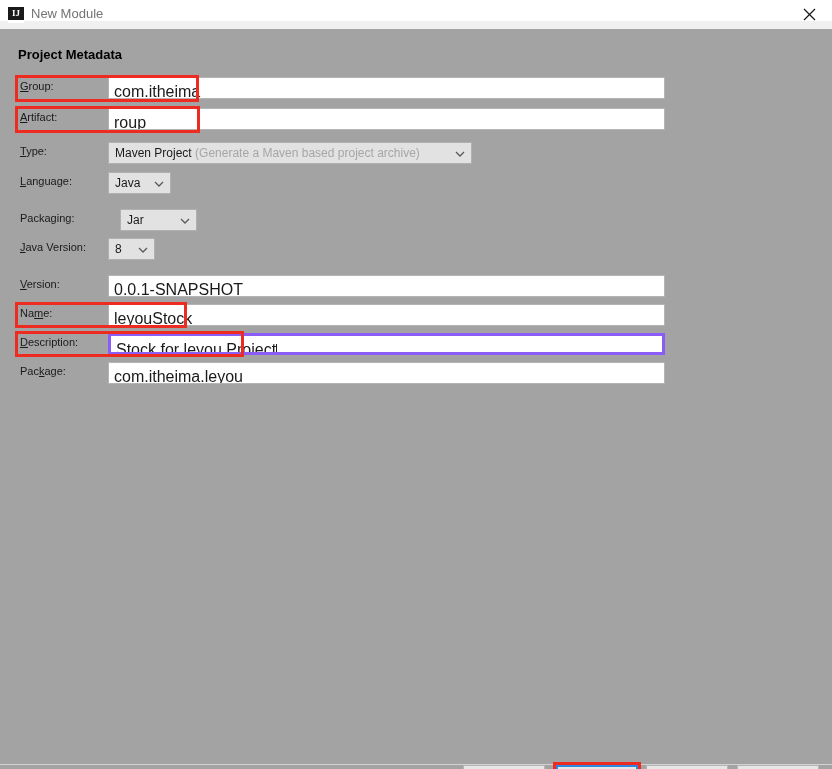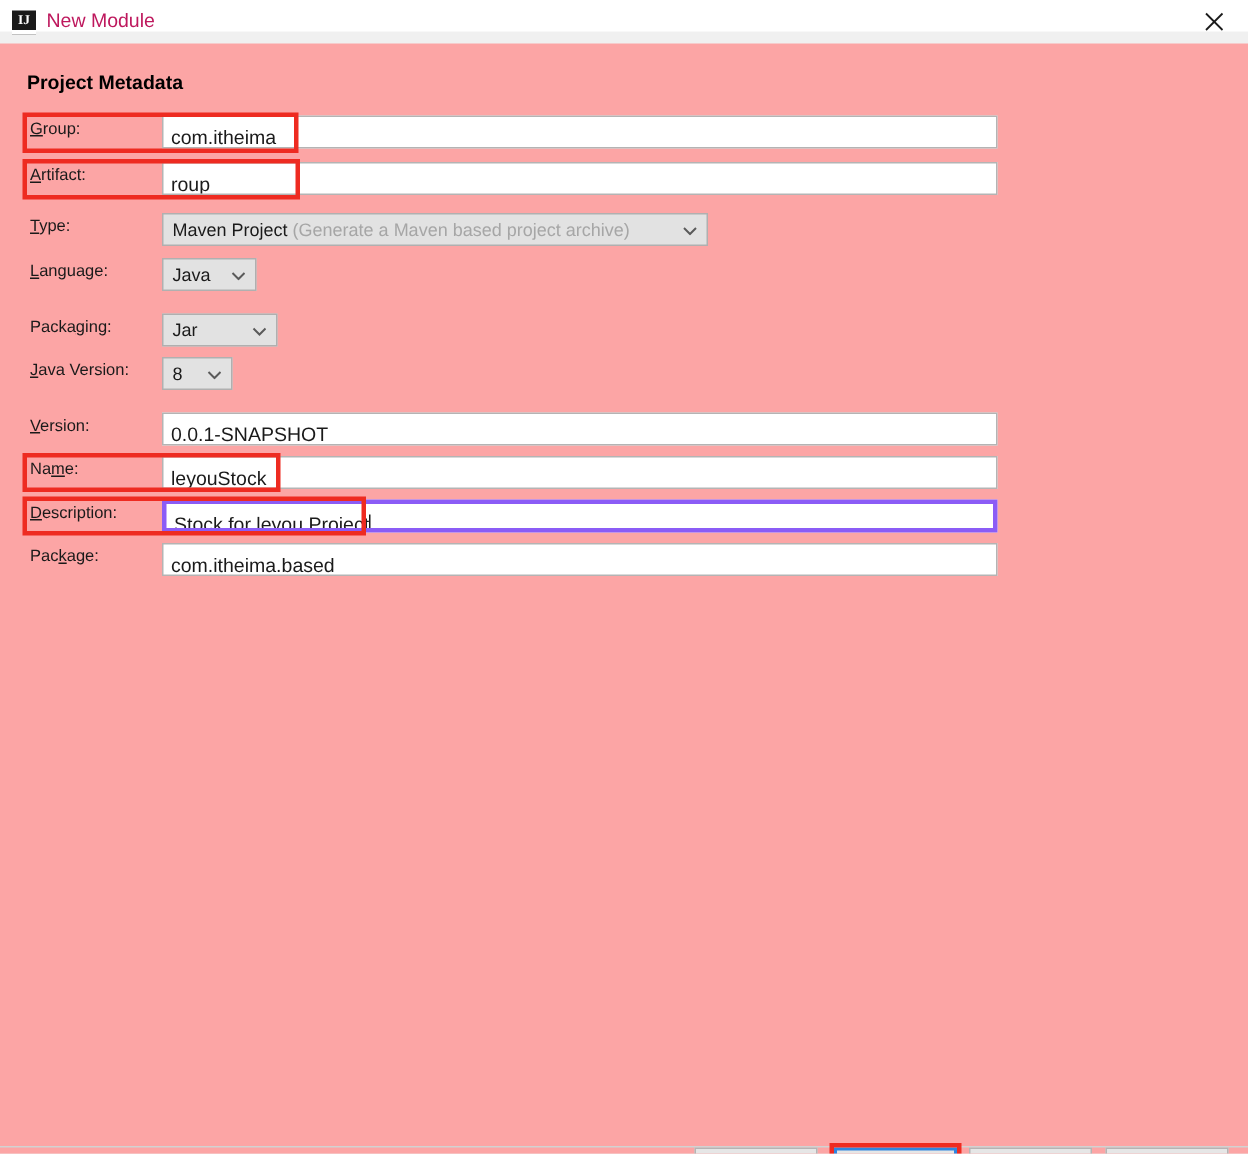--- a/index.html
+++ b/index.html
@@ -44,21 +44,21 @@
     letter-spacing: 0px;
     box-sizing: border-box;
     border-bottom: 3px solid #ffffff;
     overflow: hidden;
   }
   .title-text {
     position: absolute;
     left: 31px;
     top: 6px;
     font-size: 13px;
-    color: #be185d;
+    color: #737373;
     font-family: "Liberation Sans", sans-serif;
   }
   .close-btn {
     position: absolute;
     right: 0px;
     top: 0px;
     width: 46px;
     height: 29px;
     display: flex;
     align-items: center;
@@ -66,21 +66,21 @@
   }
   .close-btn svg { display: block; }
 
   
   .content {
     position: absolute;
     left: 0;
     top: 29px;
     width: 832px;
     height: 740px;
-    background: #fca5a5;
+    background: #a3a3a3;
   }
 
   .section-title {
     position: absolute;
     left: 18px;
     top: 18px;
     font-size: 13px;
     font-weight: bold;
     color: #000000;
   }
@@ -103,21 +103,21 @@
 
   .field {
     position: absolute;
     left: 108px;
     top: 0;
     width: 557px;
     height: 22px;
     background: #ffffff;
     border: 1px solid #b4b4b4;
     box-sizing: border-box;
-    font-size: 13px;
+    font-size: 16px;
     color: #1a1a1a;
     padding: 4px 0 0 5px;
     line-height: 20px;
     white-space: nowrap;
     overflow: hidden;
   }
   .field.focused {
     border: 3px solid #8b5cf6;
   }
   .caret {
@@ -237,21 +237,21 @@
       <span class="arrow">
         <svg width="10" height="6" viewBox="0 0 10 6">
             <path d="M1 1 L5 5 L9 1" fill="none" stroke="#5a5a5a" stroke-width="1.3"></path>
           </svg>
       </span>
     </div>
   </div>
 
   <div class="row" style="top:180px;">
     <div class="lbl">Packa<u>g</u>ing:</div>
-    <div class="combo" style="left:108px; width:77px;">
+    <div class="combo" style="left:120px; width:77px;">
       <span>Jar</span>
       <span class="arrow">
         <svg width="10" height="6" viewBox="0 0 10 6">
             <path d="M1 1 L5 5 L9 1" fill="none" stroke="#5a5a5a" stroke-width="1.3"></path>
           </svg>
       </span>
     </div>
   </div>
 
   <div class="row" style="top:209px;">
@@ -276,21 +276,21 @@
     <div class="field">leyouStock</div>
   </div>
 
   <div class="row" style="top:304px;">
     <div class="lbl"><u>D</u>escription:</div>
     <div class="field focused"><span>Stock for leyou Project</span><span class="caret"></span></div>
   </div>
 
   <div class="row" style="top:333px;">
     <div class="lbl">Pac<u>k</u>age:</div>
-    <div class="field">com.itheima.based</div>
+    <div class="field">com.itheima.leyou</div>
   </div>
 
   <div class="redbox" style="left:15px; top:46px; width:184px; height:27px;"></div>
   <div class="redbox" style="left:15px; top:77px; width:185px; height:27px;"></div>
   <div class="redbox" style="left:15px; top:273px; width:172px; height:26px;"></div>
   <div class="redbox" style="left:15px; top:302px; width:229px; height:26px;"></div>
 
   <div class="footer-sep"></div>
 
   <button class="btn" style="left:463px; width:82px;">Previous</button>

